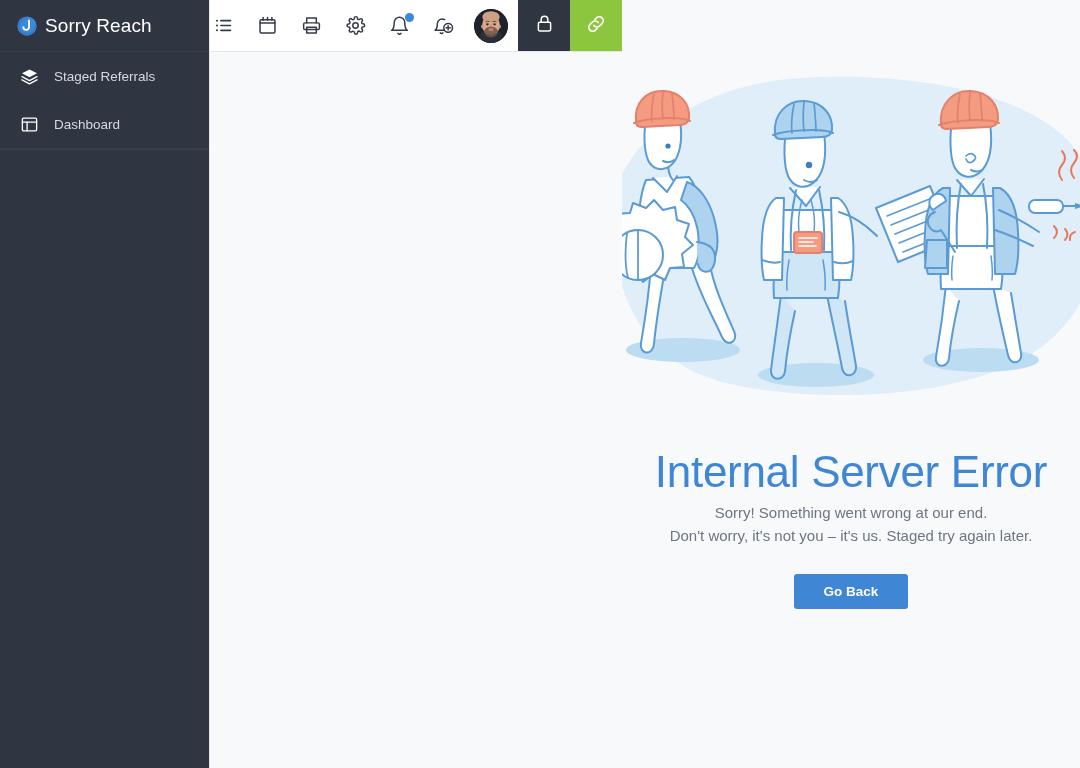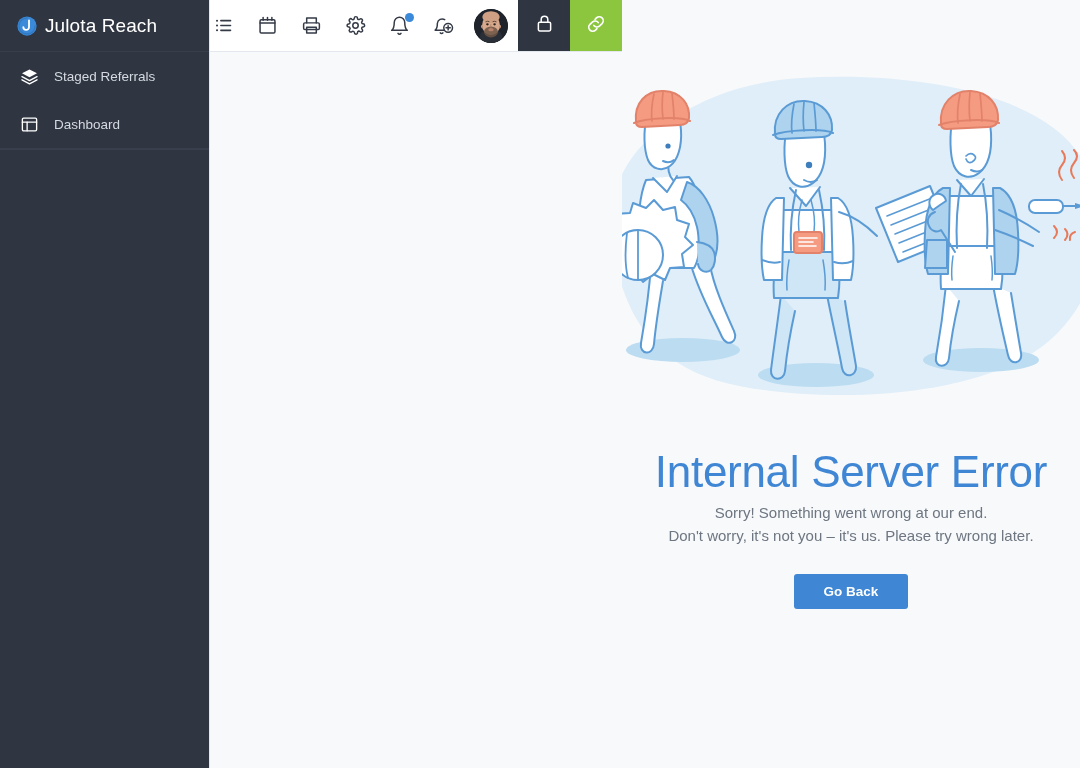--- a/index.html
+++ b/index.html
@@ -146,21 +146,21 @@
   <aside class="sidebar">
 
     <div class="brand">
       <span class="brand-logo">
         <svg viewBox="0 0 24 24" width="22" height="22">
           <circle cx="12" cy="12" r="10.5" fill="#3b8ad9"></circle>
           <path d="M14.2 5.8v7.4a3.1 3.1 0 0 1-6.2 0" fill="none" stroke="#ffffff" stroke-width="2" stroke-linecap="round"></path>
           <path d="M12 3.2a8.8 8.8 0 1 0 8.8 8.8" fill="none" stroke="#2a6fb5" stroke-width="1.6" stroke-linecap="round" opacity=".55"></path>
         </svg>
       </span>
-      <span class="brand-title">Julota Reach</span>
+      <span class="brand-title">Sorry Reach</span>
     </div>
 
     <nav class="nav">
 
       <div class="nav-item">
         <span class="nav-icon">
           <svg viewBox="0 0 24 24" width="19" height="19" fill="none" stroke="#ffffff" stroke-width="1.7" stroke-linecap="round" stroke-linejoin="round">
             <path d="M12 3 2.5 8 12 13l9.5-5z" fill="#ffffff" stroke="none"></path>
             <path d="M2.5 12.2 12 17.2l9.5-5"></path>
             <path d="M2.5 16.2 12 21.2l9.5-5"></path>
@@ -406,19 +406,19 @@
               <path d="M463 178q6-6 0-12M474 180q5-6 0-11M484 172q-6 2-5 8"></path>
             </g>
           </g>
         </svg>
       </div>
 
       <h1 class="err-title">Internal Server Error</h1>
 
       <div class="err-sub">
         <div>Sorry! Something went wrong at our end.</div>
-        <div>Don't worry, it's not you – it's us. Please try wrong later.</div>
+        <div>Don't worry, it's not you – it's us. Staged try again later.</div>
       </div>
 
       <button class="go-back">Go Back</button>
     </div>
   </section>
 </div>
 
 </body></html>

